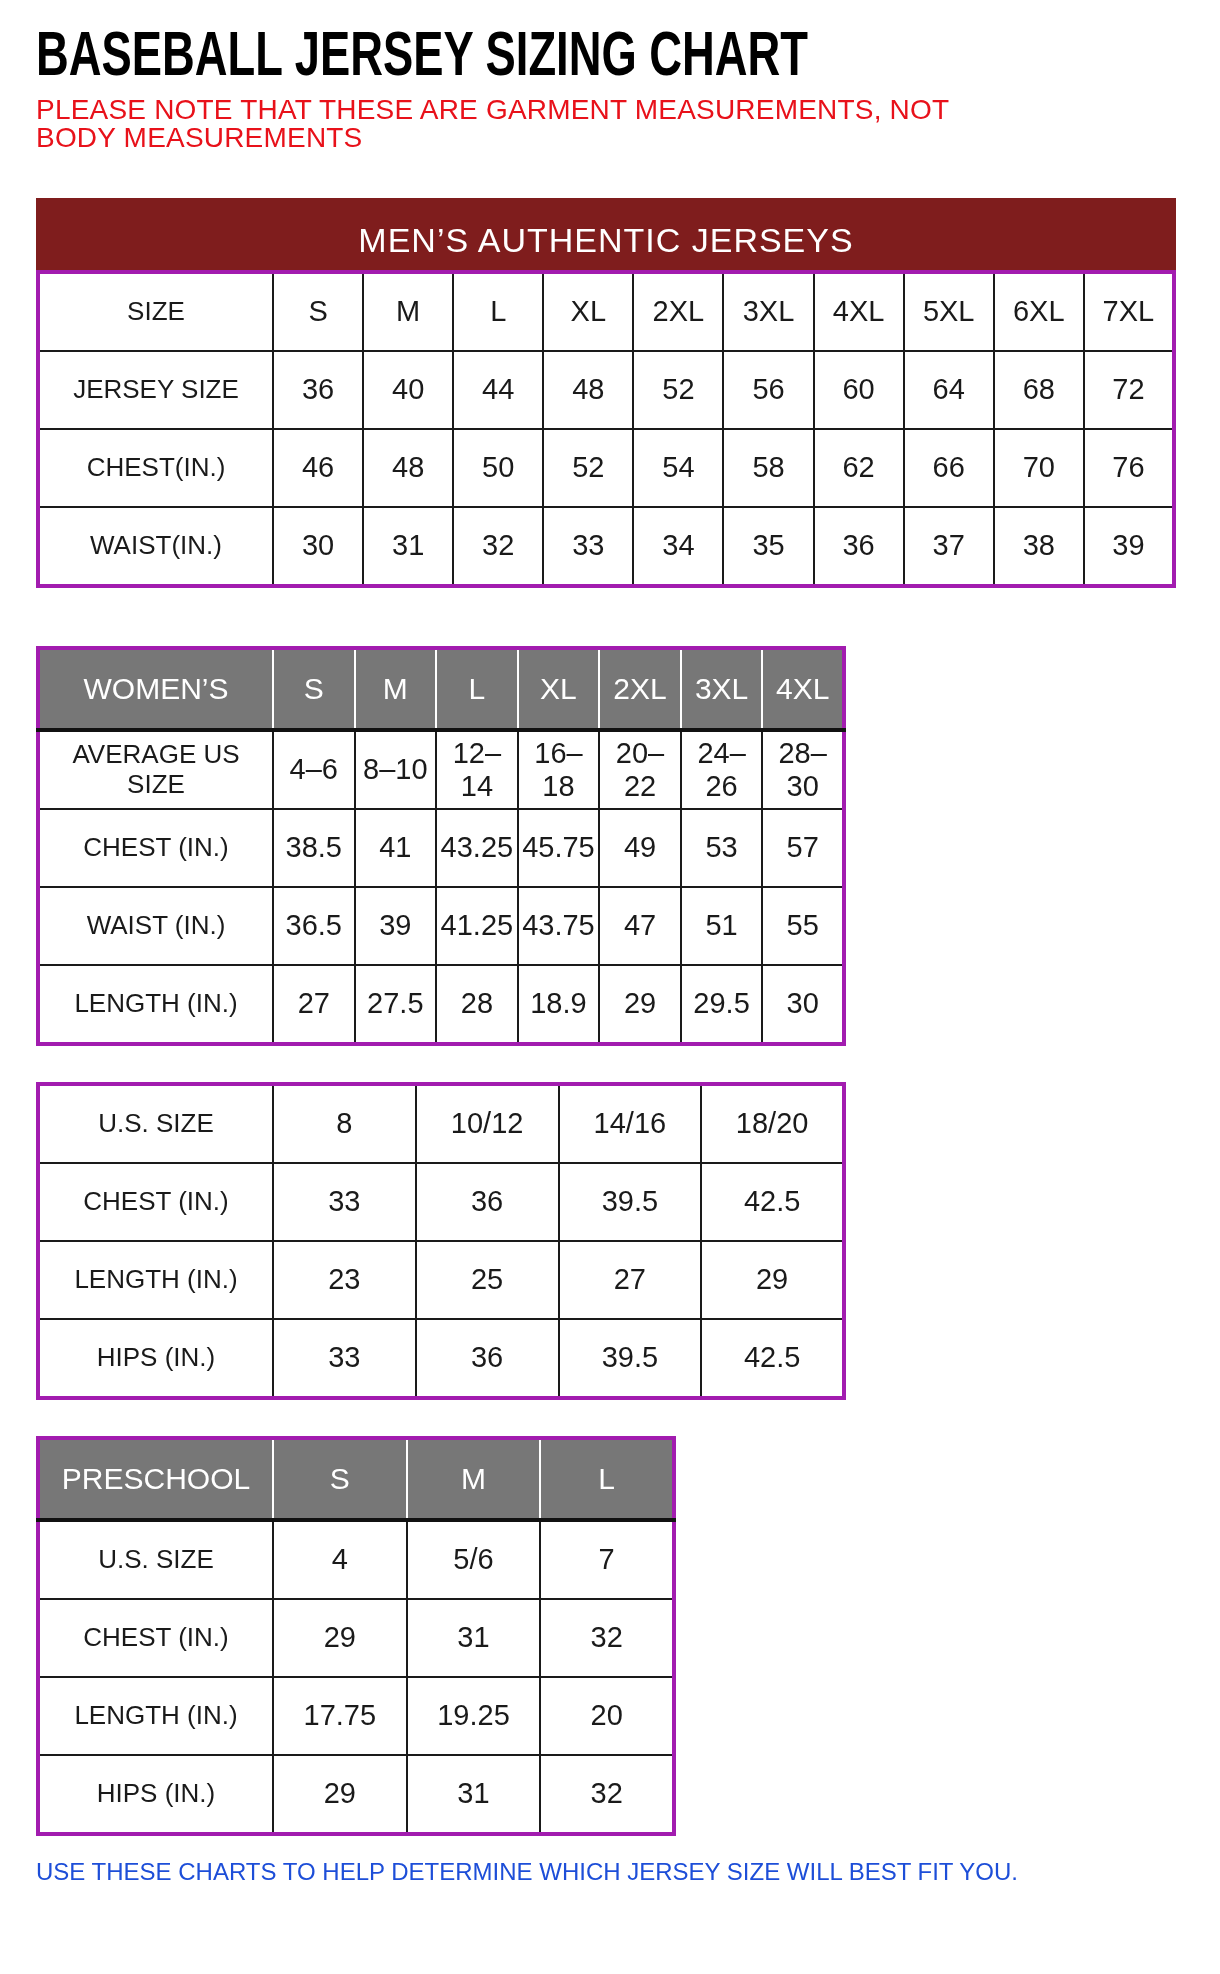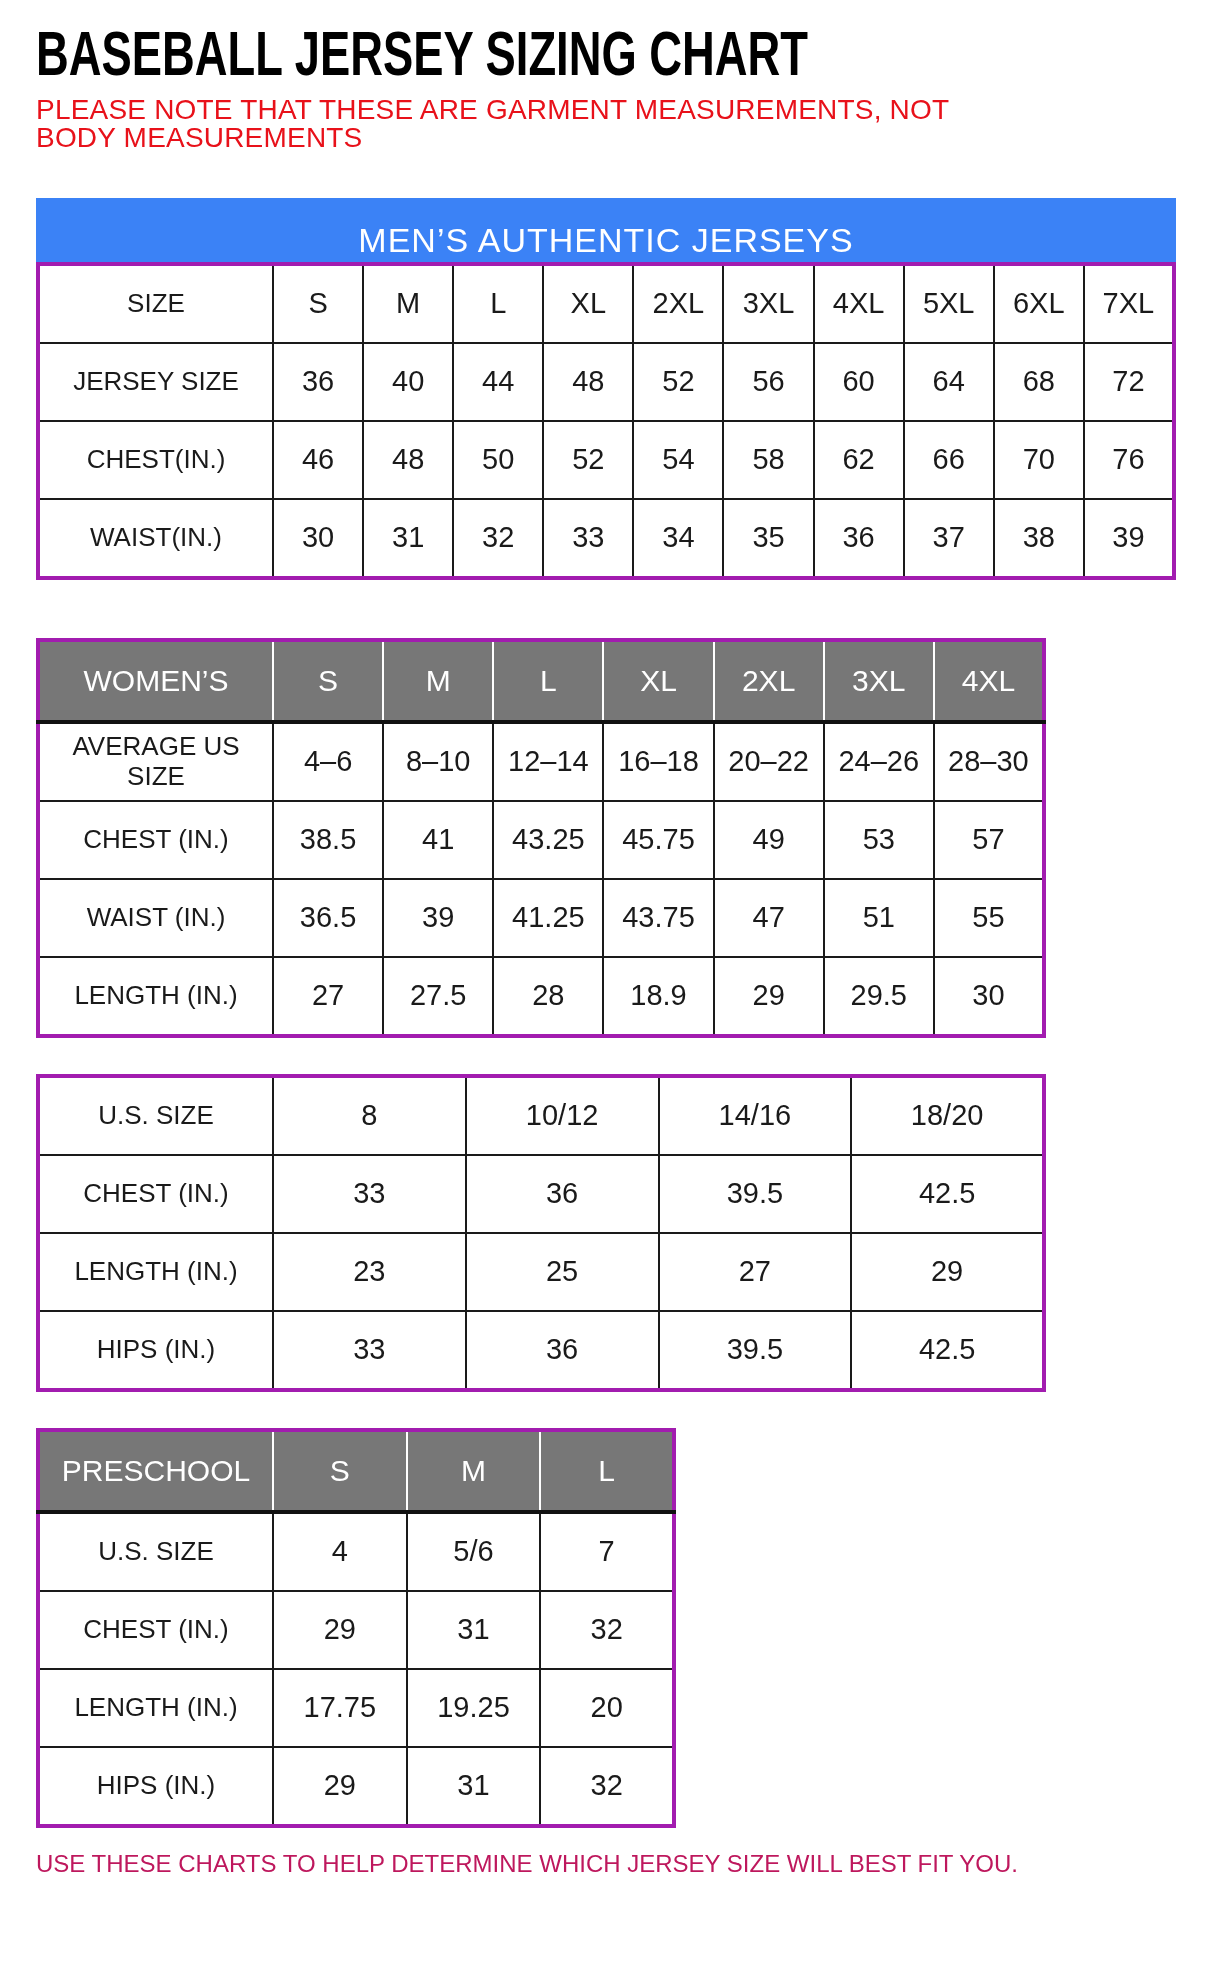--- a/index.html
+++ b/index.html
@@ -19,22 +19,22 @@
     color: #000000;
   }
 
   .note {
     margin: 12px 0 0 0; max-width: 920px;
     color: #e8111a; font-size: 28px; line-height: 28px; letter-spacing: 0.2px;
   }
 
   .band {
     margin-top: 46px;
-    height: 64px; line-height: 84px;
-    background: #3b82f6; color: #ffffff;
+    height: 72px; line-height: 84px;
+    background: #7f1d1d; color: #ffffff;
     text-align: center; font-size: 34px; letter-spacing: 1px;
   }
 
   table.tbl { border-collapse: collapse; table-layout: fixed; border: 4px solid #a21caf; }
   table.tbl td {
     border: 2px solid #1a1a1a;
     text-align: center; vertical-align: middle;
     height: 76px; padding: 0 2px;
     font-size: 29px; color: #1a1a1a;
     line-height: 1.15; overflow: hidden;
@@ -44,31 +44,31 @@
   table.tbl tr.ghead td {
     background: #777777; color: #ffffff;
     height: 78px; font-size: 30px;
     border-top: 2px solid #1a1a1a;
     border-bottom: 4px solid #111111;
     border-left: 0; border-right: 0;
   }
   table.tbl tr.ghead td + td { border-left: 2px solid #ffffff; }
 
   .w-mens  { width: 1140px; }
-  .w-mid   { width: 1010px; border-radius: 7px; }
+  .w-mid   { width: 810px; border-radius: 7px; }
   .w-pre   { width: 640px;  }
   col.c-lbl { width: 235px; }
 
   .mt-womens { margin-top: 58px; }
   .mt-boys   { margin-top: 36px; }
   .mt-pre    { margin-top: 36px; }
 
   .footer {
     margin: 22px 0 0 0;
-    color: #be185d; font-size: 24px; line-height: 28px; white-space: nowrap;
+    color: #1d4ed8; font-size: 24px; line-height: 28px; white-space: nowrap;
   }
 </style>
 </head>
 <body>
 
 <div class="page">
 
   <h1 class="title"><span class="squeeze">BASEBALL JERSEY SIZING CHART</span></h1>
 
   <p class="note">PLEASE NOTE THAT THESE ARE GARMENT MEASUREMENTS, NOT BODY MEASUREMENTS</p>

